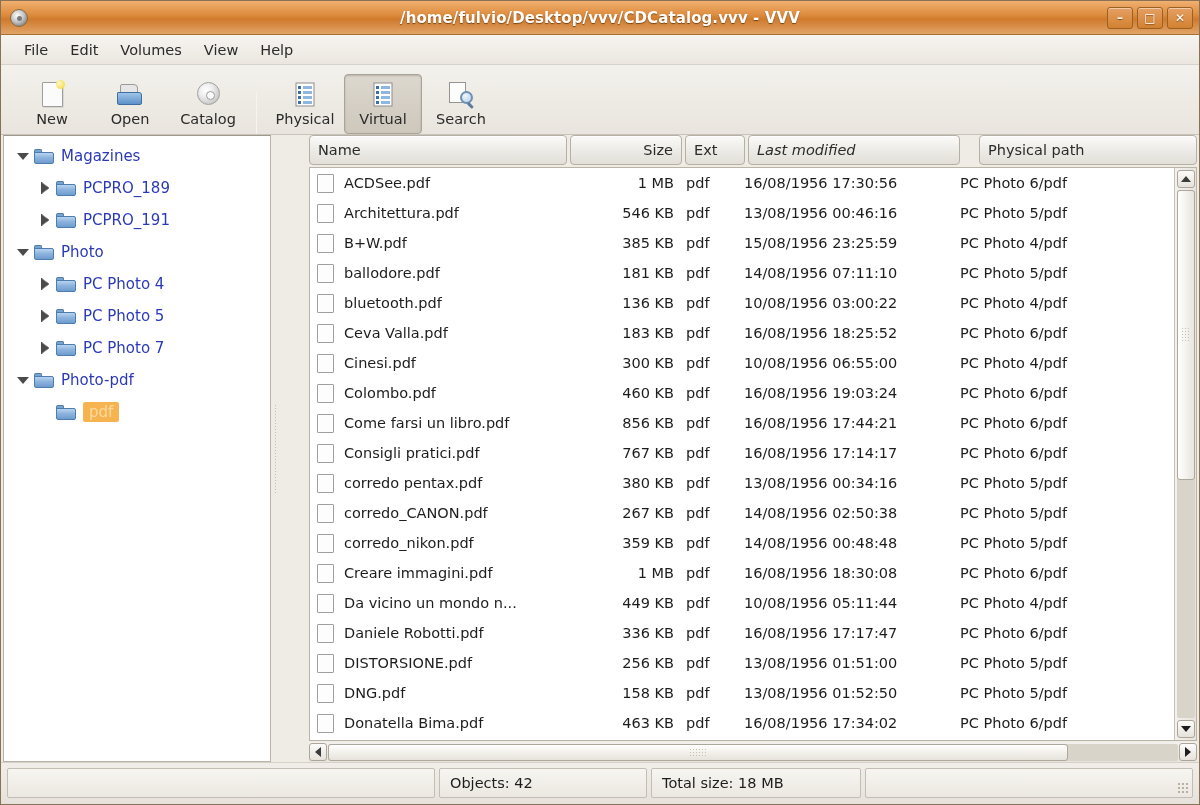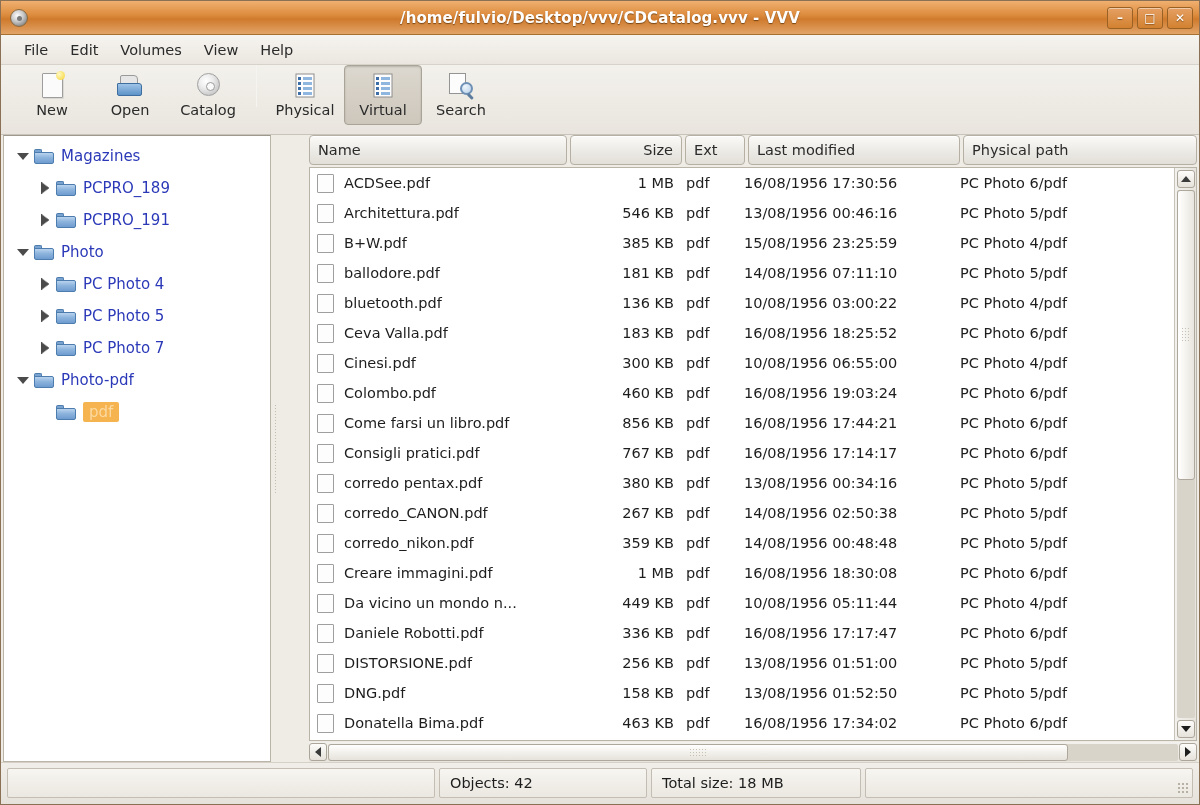--- a/index.html
+++ b/index.html
@@ -69,21 +69,21 @@
   }
   .menu-item {
     font-size: 14.5px; color: #2b2b2b;
     padding: 4px 11px; border-radius: 2px;
   }
 
   
   .toolbar {
     height: 70px; flex: 0 0 70px;
     background: linear-gradient(to bottom, #f3f1ec, #e9e5de);
-    display: flex; align-items: flex-start;
+    display: flex; align-items: flex-end;
     padding-left: 12px;
     border-bottom: 1px solid #c9c4bb;
   }
   .tb-btn {
     width: 78px; height: 60px;
     display: flex; flex-direction: column;
     align-items: center; justify-content: center;
     gap: 3px; border: 1px solid transparent; border-radius: 4px;
   }
   .tb-btn.active {
@@ -198,22 +198,22 @@
     border: 1px solid #b5afa4; border-radius: 4px;
     display: flex; align-items: center;
     font-size: 14.5px; color: #2b2b2b;
     padding: 0 8px;
     box-shadow: inset 0 1px 0 #fff;
   }
   .col-h.right { justify-content: flex-end; }
   .h-name { width: 258px; flex: 0 0 258px; }
   .h-size { width: 112px; flex: 0 0 112px; }
   .h-ext  { width: 60px;  flex: 0 0 60px; }
-  .h-mod  { width: 212px; flex: 0 0 212px; }
-  .h-path { flex: 1 1 auto; }
+  .h-mod  { width: 212px; flex: 0 0 212px; font-style: italic; }
+  .h-path { flex: 1 1 auto; margin-left: 16px; }
 
   .list-area {
     flex: 1 1 auto; display: flex; min-height: 0;
     border: 1px solid #b9b3a8; background: #fff;
   }
   .rows {
     flex: 1 1 auto; overflow: hidden; min-width: 0; position: relative;
   }
   .row {
     height: 30px; display: flex; align-items: center;

